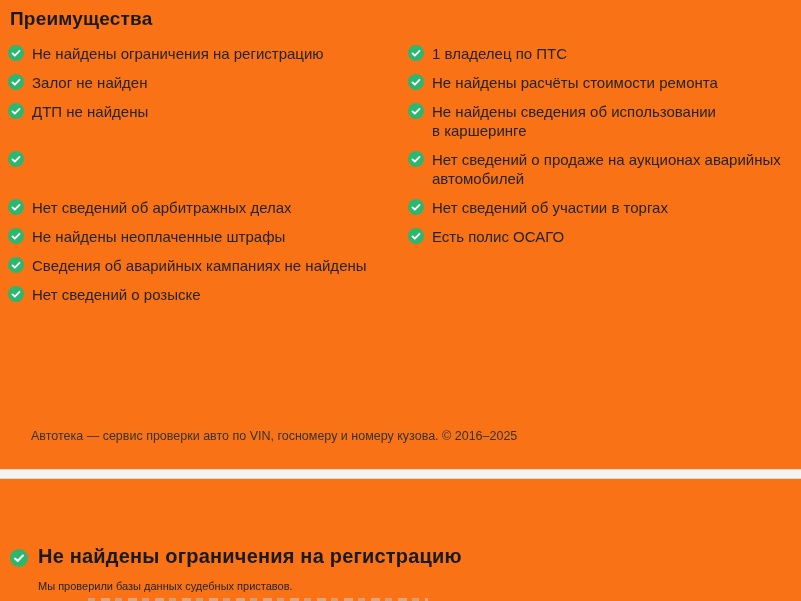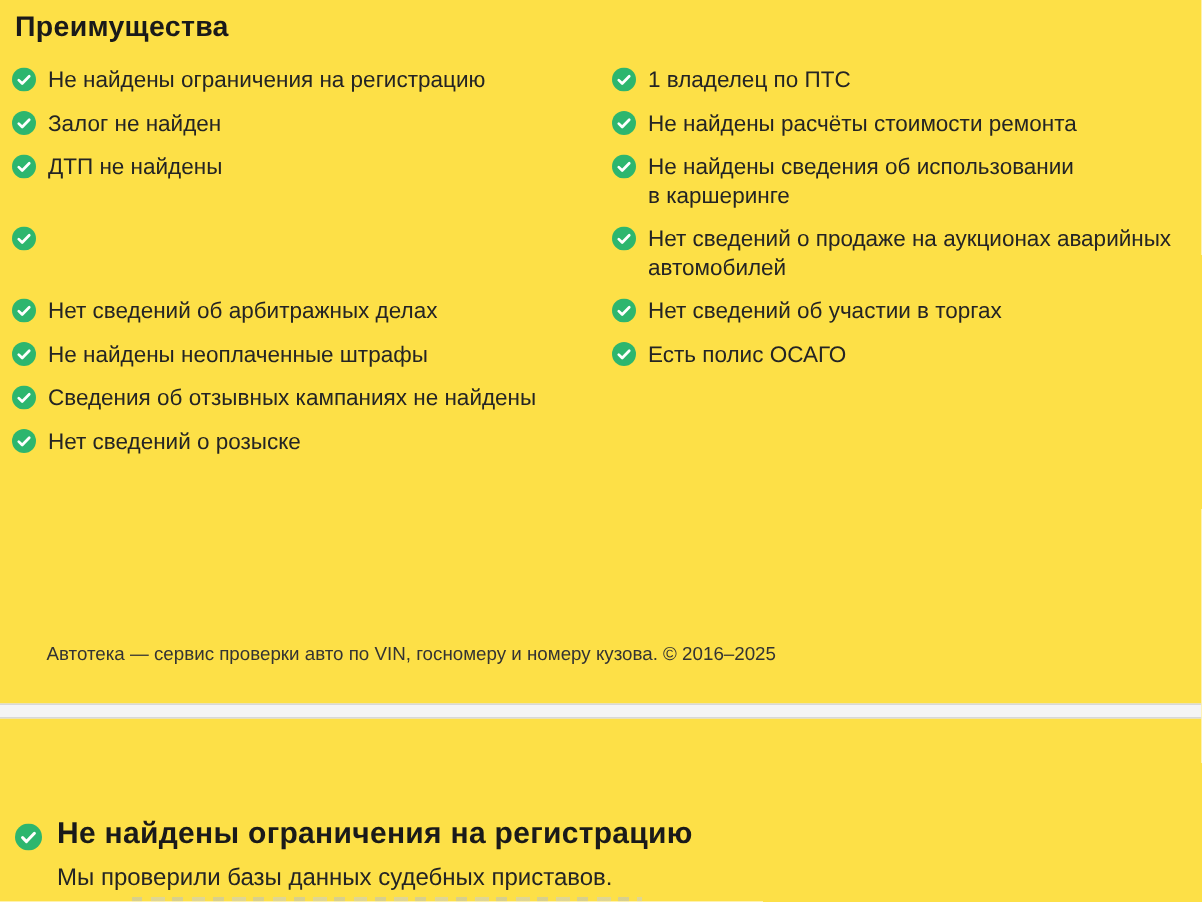--- a/index.html
+++ b/index.html
@@ -5,21 +5,21 @@
   * { margin: 0; padding: 0; box-sizing: border-box; }
   html, body { background: #ffffff; }
   body {
     font-family: "Liberation Sans", "DejaVu Sans", sans-serif;
     color: #232323;
   }
   .report {
     position: relative;
     width: 801px;
     height: 601px;
-    background: #fde047;
+    background: #f97316;
     overflow: hidden;
     padding-left: 36px;
   }
   .adv-title {
     position: absolute;
     left: 10px;
     top: 7px;
     font-size: 19px;
     line-height: 23px;
     font-weight: 700;
@@ -85,21 +85,21 @@
     font-size: 20px;
     line-height: 24px;
     font-weight: 700;
     color: #1a1a1a;
     letter-spacing: 0.2px;
   }
   .detail-desc {
     position: absolute;
     left: 38px;
     top: 576px;
-    font-size: 16px;
+    font-size: 11px;
     line-height: 20px;
     color: #242424;
   }
   .clipped-next-line {
     position: absolute;
     left: 88px;
     top: 598px;
     width: 340px;
     height: 3px;
     opacity: 0.55;
@@ -174,21 +174,21 @@
         </span>
       <span class="txt">Не найдены неоплаченные штрафы</span>
     </div>
     <div class="cell">
       <span class="check">
           <svg viewBox="0 0 16 16" width="16" height="16">
             <circle cx="8" cy="8" r="8" fill="#2db66e"></circle>
             <path d="M4.5 8.4l2.3 2.3 4.7-4.9" stroke="#fff" stroke-width="1.8" fill="none" stroke-linecap="round" stroke-linejoin="round"></path>
           </svg>
         </span>
-      <span class="txt">Сведения об отзывных кампаниях не найдены</span>
+      <span class="txt">Сведения об аварийных кампаниях не найдены</span>
     </div>
 
     <div class="cell">
       <span class="check">
           <svg viewBox="0 0 16 16" width="16" height="16">
             <circle cx="8" cy="8" r="8" fill="#2db66e"></circle>
             <path d="M4.5 8.4l2.3 2.3 4.7-4.9" stroke="#fff" stroke-width="1.8" fill="none" stroke-linecap="round" stroke-linejoin="round"></path>
           </svg>
         </span>
       <span class="txt">Нет сведений о розыске</span>

